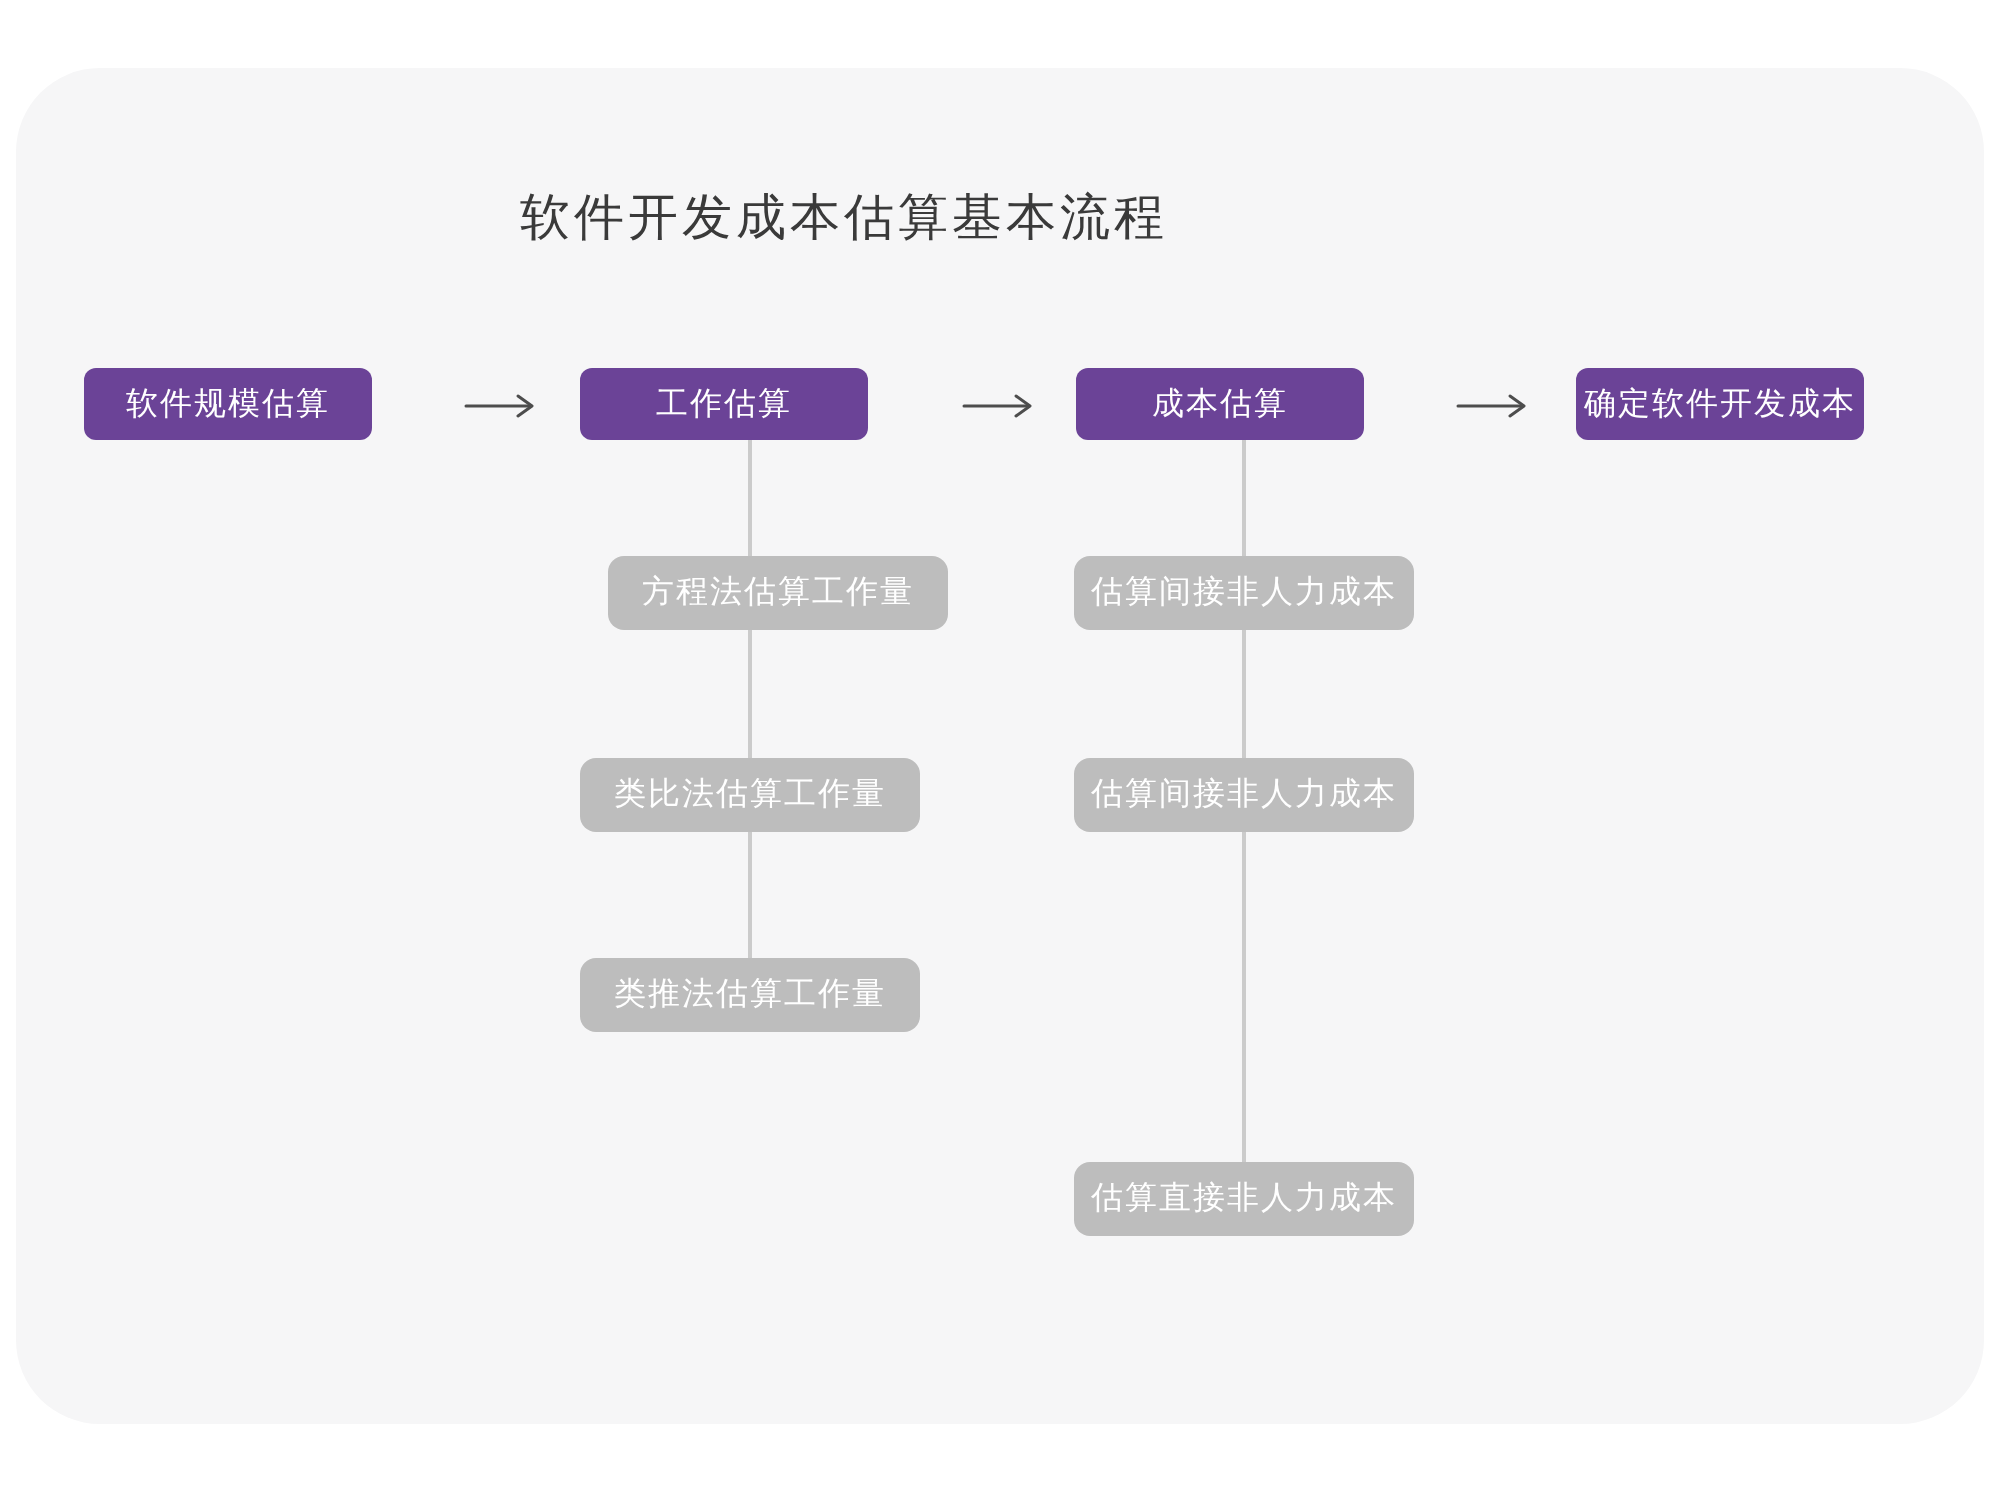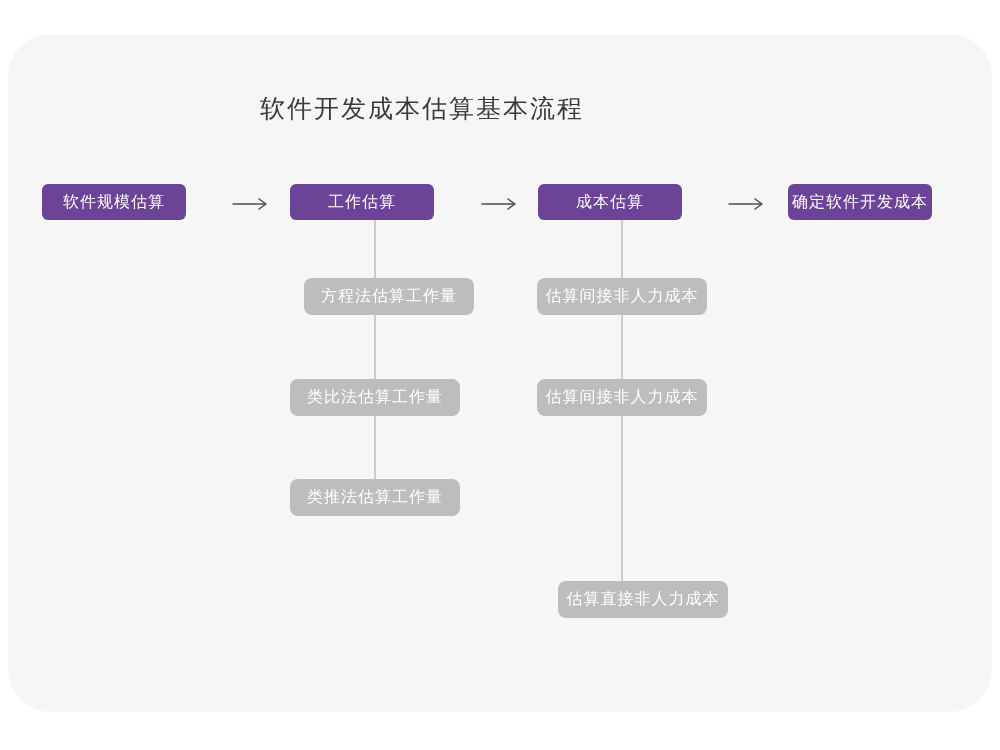--- a/index.html
+++ b/index.html
@@ -122,15 +122,15 @@
       <polyline points="27,1 34,6 27,11"></polyline>
     </svg>
   </div>
 
   <div class="subbox" style="left:304px; top:278px;">方程法估算工作量</div>
   <div class="subbox" style="left:290px; top:379px;">类比法估算工作量</div>
   <div class="subbox" style="left:537px; top:278px;">估算间接非人力成本</div>
 
   <div class="subbox" style="left:290px; top:479px;">类推法估算工作量</div>
   <div class="subbox" style="left:537px; top:379px;">估算间接非人力成本</div>
-  <div class="subbox" style="left:537px; top:581px;margin-left:21px;">估算直接非人力成本</div>
+  <div class="subbox" style="left:537px; top:581px;">估算直接非人力成本</div>
 
 </div>
 
 </body></html>

